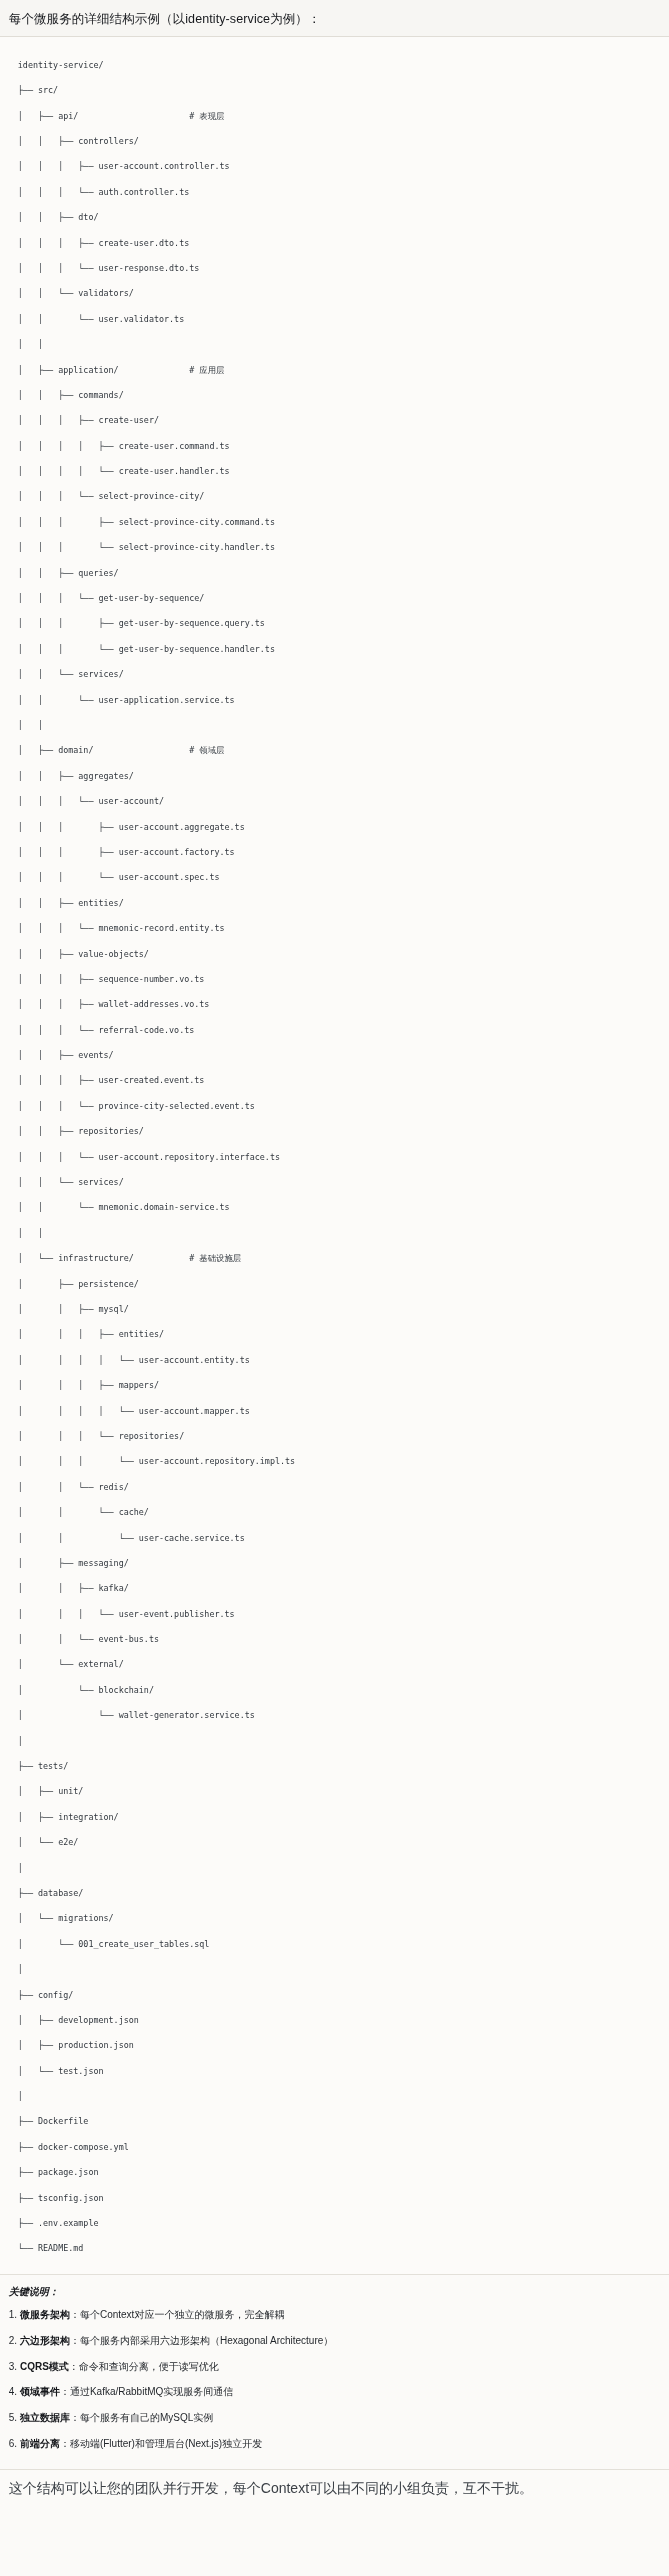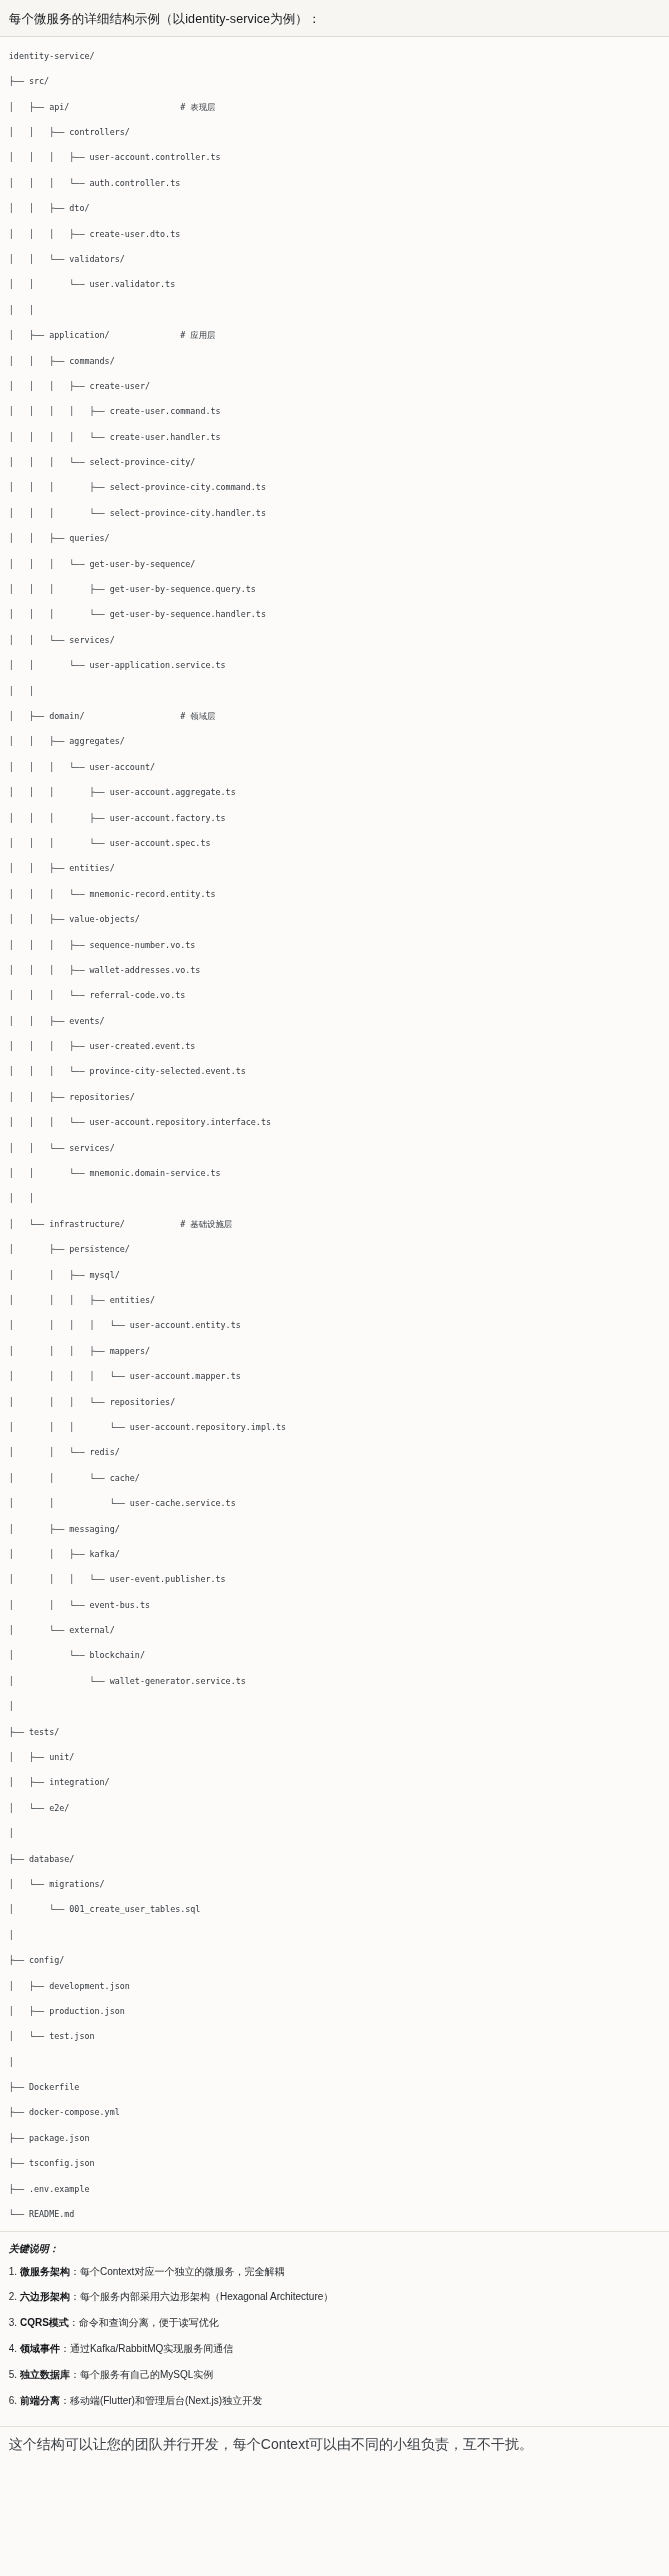--- a/index.html
+++ b/index.html
@@ -30,21 +30,21 @@
     line-height: 1.3;
   }
 
   
   #tree-block {
     padding: 12.5px 8.8px 10px 8.8px;
     background: #fcfbf9;
     box-sizing: border-box;
   }
   #tree-pre {
-    margin: 0;
+    margin: 9px;
     font-family: "DejaVu Sans Mono", "Liberation Mono", monospace;
     font-size: 8.4px;
     line-height: 12.7px;
     color: #30363d;
     white-space: pre;
     letter-spacing: 0px;
     tab-size: 4;
   }
   .tree-row {
     white-space: pre;
@@ -103,20 +103,21 @@
 
 <div id="tree-block">
   <pre id="tree-pre"><span class="tree-row">identity-service/</span>
 <span class="tree-row">├── src/</span>
 <span class="tree-row"><span>│   ├── api/                      </span><span class="tree-comment"># 表现层</span></span>
 <span class="tree-row">│   │   ├── controllers/</span>
 <span class="tree-row">│   │   │   ├── user-account.controller.ts</span>
 <span class="tree-row">│   │   │   └── auth.controller.ts</span>
 <span class="tree-row">│   │   ├── dto/</span>
 <span class="tree-row">│   │   │   ├── create-user.dto.ts</span>
+<span class="tree-row">│   │   │   └── user-response.dto.ts</span>
 <span class="tree-row">│   │   └── validators/</span>
 <span class="tree-row">│   │       └── user.validator.ts</span>
 <span class="tree-row">│   │</span>
 <span class="tree-row"><span>│   ├── application/              </span><span class="tree-comment"># 应用层</span></span>
 <span class="tree-row">│   │   ├── commands/</span>
 <span class="tree-row">│   │   │   ├── create-user/</span>
 <span class="tree-row">│   │   │   │   ├── create-user.command.ts</span>
 <span class="tree-row">│   │   │   │   └── create-user.handler.ts</span>
 <span class="tree-row">│   │   │   └── select-province-city/</span>
 <span class="tree-row">│   │   │       ├── select-province-city.command.ts</span>

